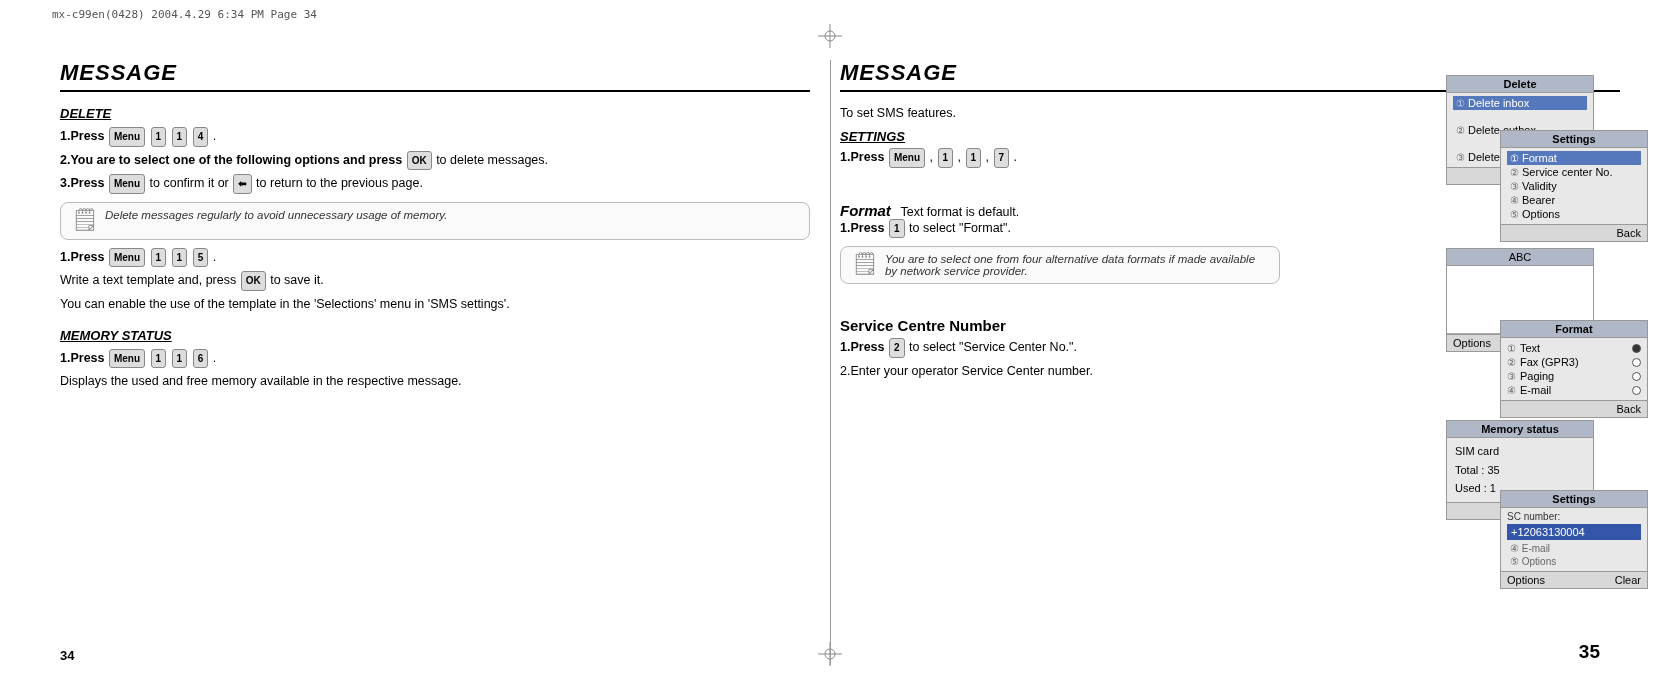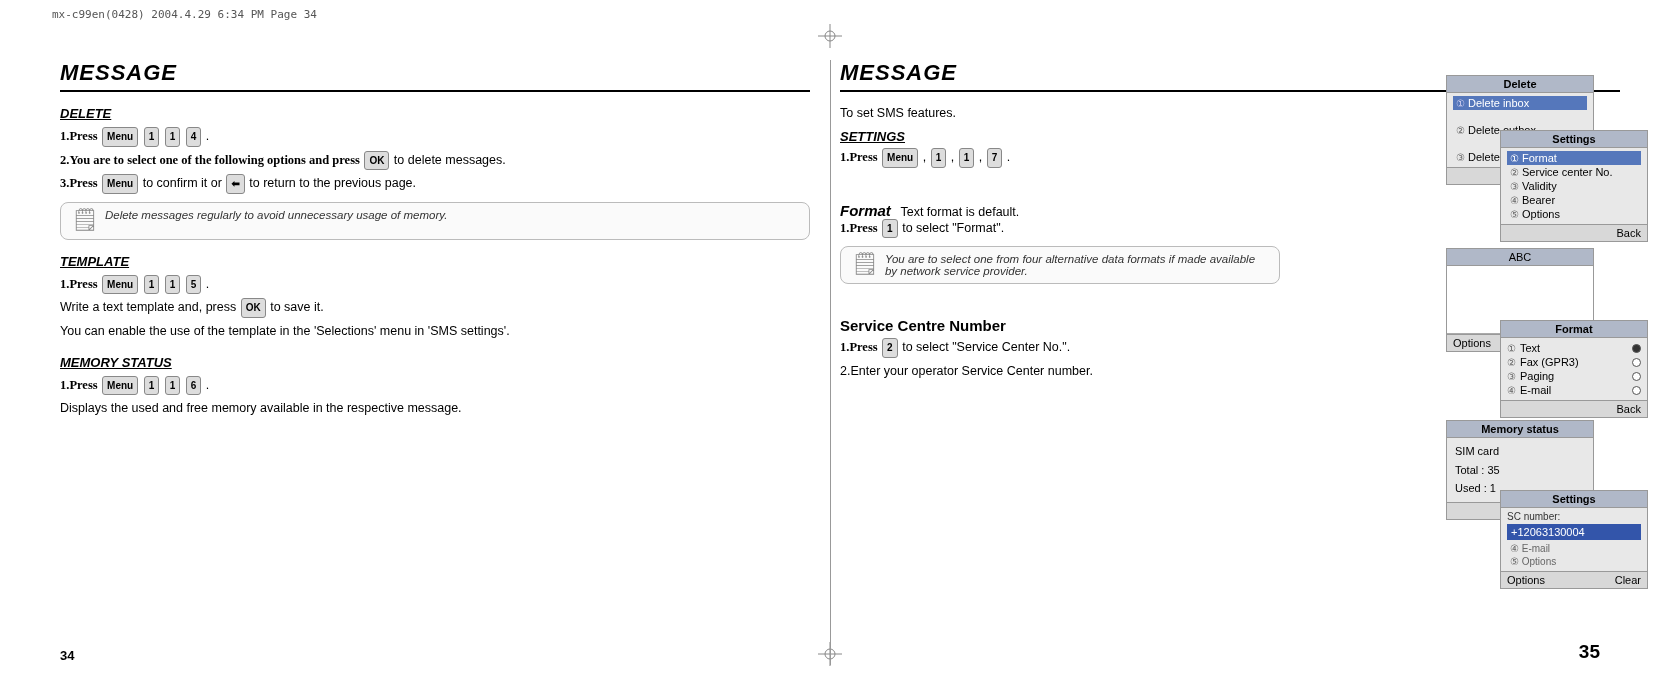--- a/index.html
+++ b/index.html
@@ -107,21 +107,20 @@
     }
 
     
     .body-text {
       font-size: 12.5px;
       line-height: 1.55;
       margin-bottom: 4px;
     }
     .body-text strong {
       font-weight: bold;
-      font-family: Liberation Serif, serif;
     }
 
     
     .note-box {
       display: flex;
       align-items: flex-start;
       gap: 6px;
       border: 1px solid #bbb;
       border-radius: 8px;
       padding: 6px 10px;
@@ -219,21 +218,20 @@
     <span>to confirm it or</span>
     <span class="key-icon">⬅</span>
     <span>to return to the previous page.</span>
   </div>
 
   <div class="note-box">
     <div class="note-icon">🗒</div>
     <div class="note-text">Delete messages regularly to avoid unnecessary usage of memory.</div>
   </div>
 
-  <div class="subsection-heading">TEMPLATE</div>
   <div class="body-text">
     <strong>1.Press</strong>
     <span class="key-icon">Menu</span>
     <span class="key-icon">1</span>
     <span class="key-icon">1</span>
     <span class="key-icon">5</span>
     <span>.</span>
   </div>
   <div class="body-text">
     <span>Write a text template and, press</span>

